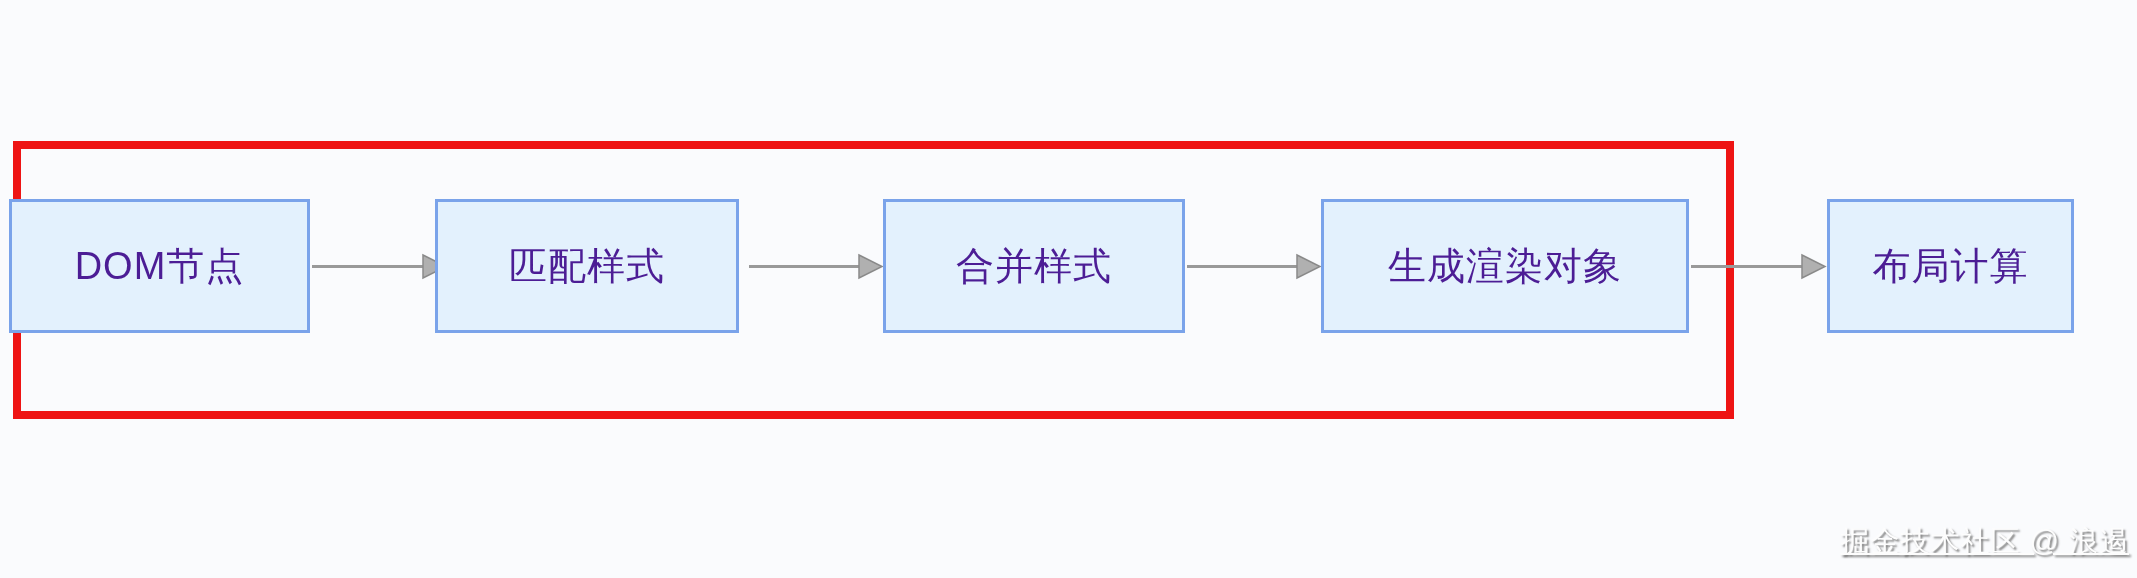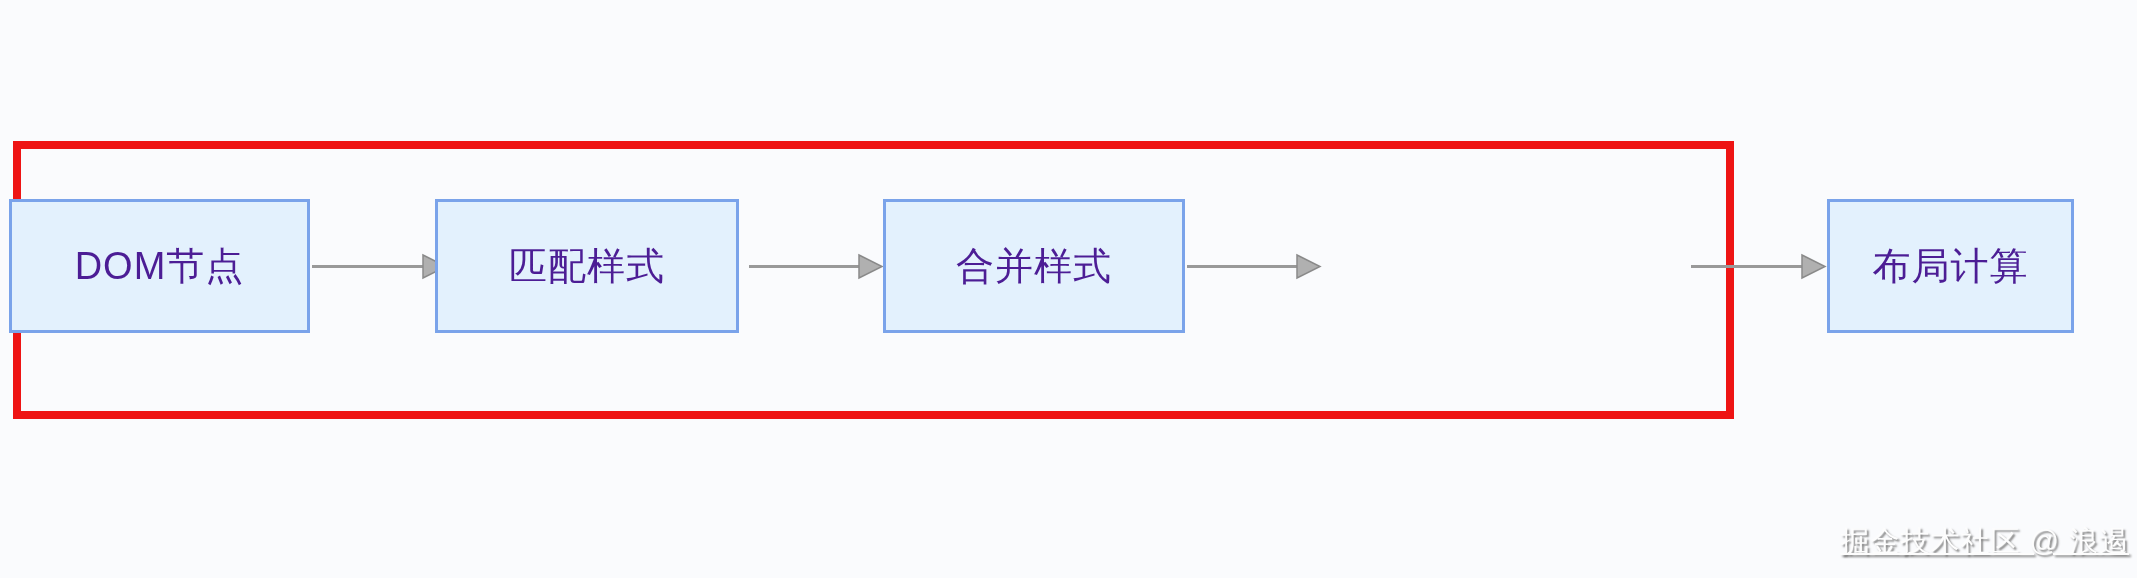--- a/index.html
+++ b/index.html
@@ -98,20 +98,23 @@
   </div>
 
   <div class="node node-2">
     <span class="node-label">匹配样式</span>
   </div>
 
   <div class="node node-3">
     <span class="node-label">合并样式</span>
   </div>
 
+  <div class="node node-4">
+    <span class="node-label">生成渲染对象</span>
+  </div>
 
   <div class="node node-5">
     <span class="node-label">布局计算</span>
   </div>
 
   <div class="watermark">掘金技术社区 @ 浪遏</div>
 
 </div>
 
 </body></html>

